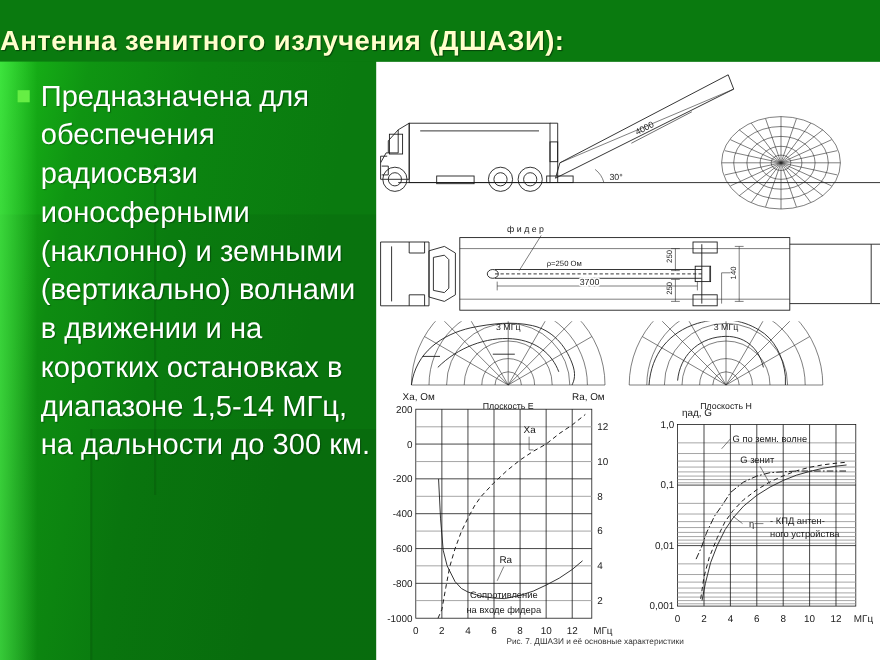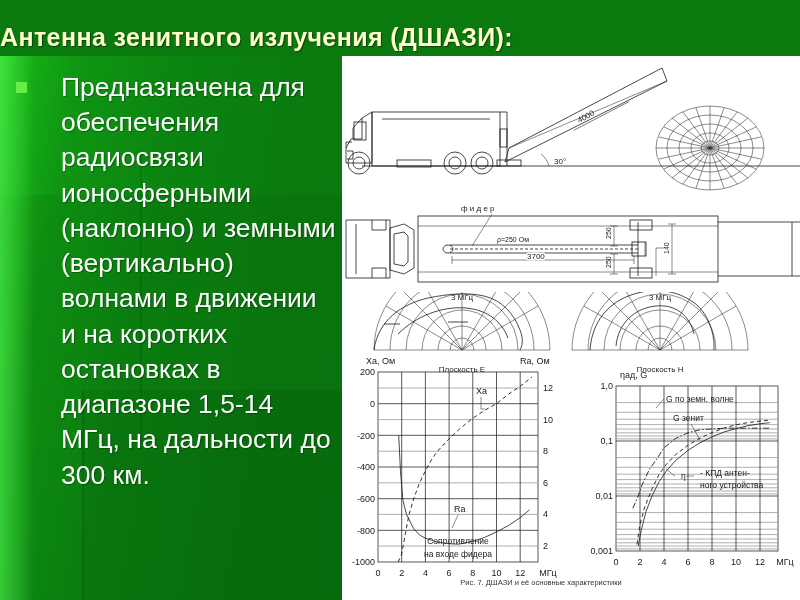--- a/index.html
+++ b/index.html
@@ -57,21 +57,20 @@
     line-height:1.05;
     text-shadow: 1px 1px 1px rgba(0,0,0,0.45);
     z-index:7;
     white-space:nowrap;
   }
   
   .bullet-block {
     position:absolute; left:8px; top:70px; width:330px;
     display:flex; align-items:flex-start;
     z-index:5;
-    gap:24px;
   }
   .bullet-marker {
     width:11px; height:11px;
     background:#66ee44;
     margin:12px 10px 0 8px;
     flex:0 0 auto;
   }
   .bullet-text {
     color:#ffffff;
     font-size:26.5px;

